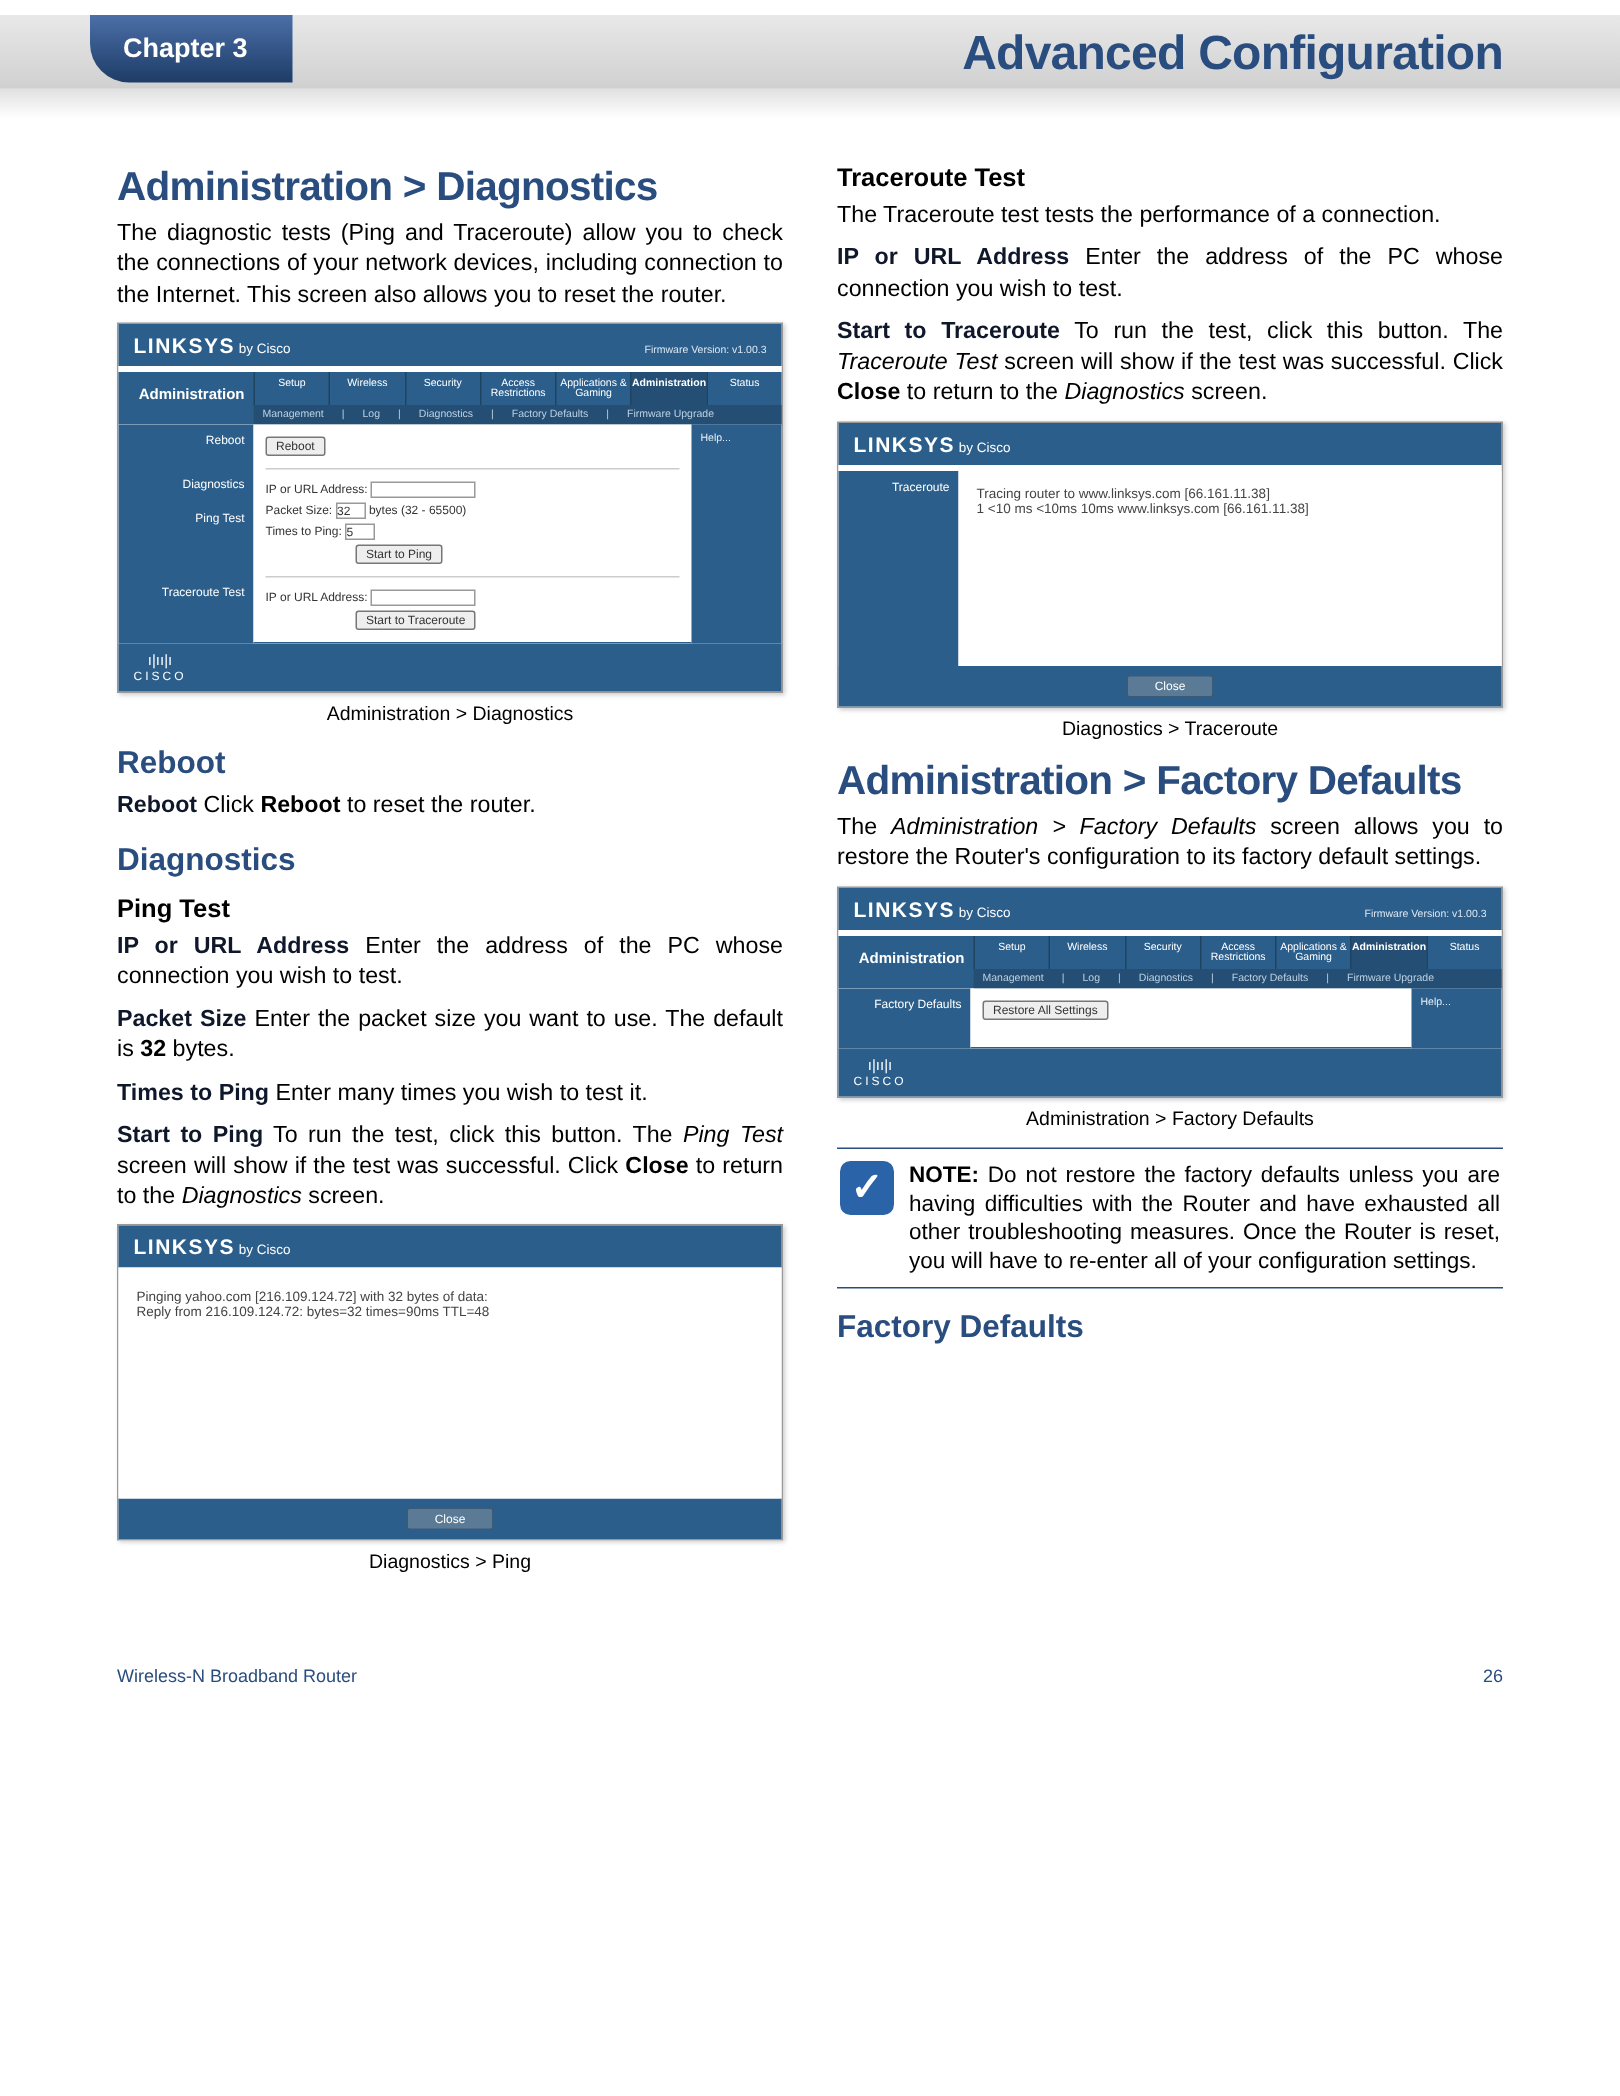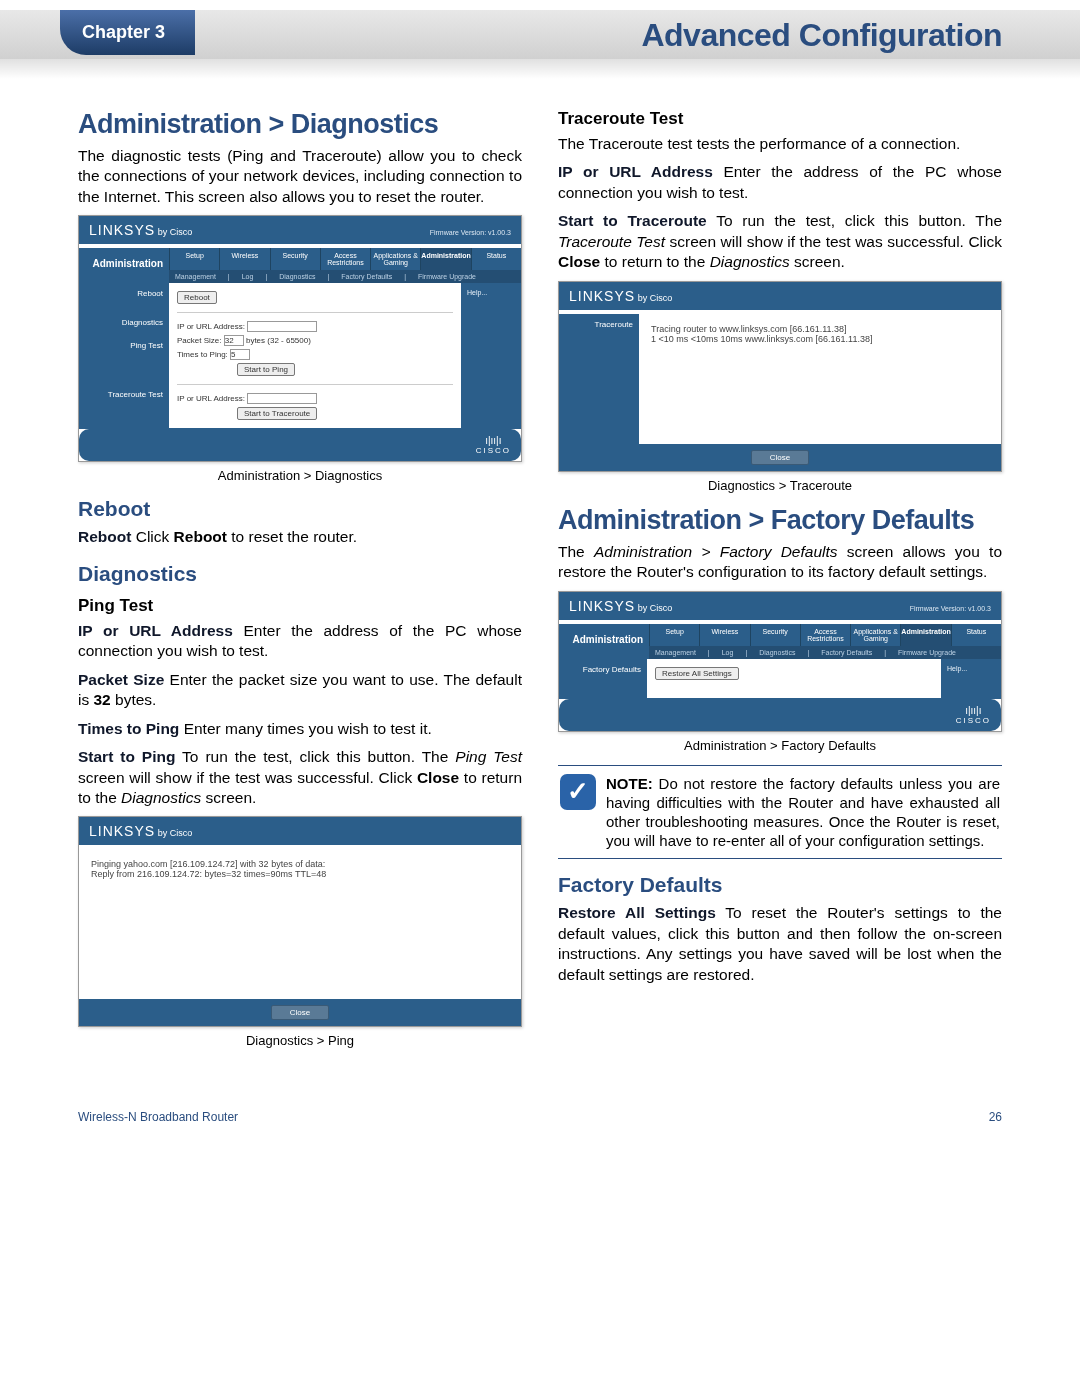--- a/index.html
+++ b/index.html
@@ -107,21 +107,21 @@
     color: #fff;
     margin-top: 8px;
   }
   .mock-head {
     background: #2b5e8a;
     padding: 6px 10px;
     display: flex;
     justify-content: space-between;
     align-items: baseline;
   }
-  .mock-head .brand { font-size: 14px; font-weight: 400; letter-spacing: 1px; }
+  .mock-head .brand { font-size: 14px; font-weight: 700; letter-spacing: 1px; }
   .mock-head .fw { font-size: 7px; color: #dbe7f2; }
   .mock-thin { height: 4px; background: #fff; }
   .mock-nav {
     background: #2b5e8a;
     display: flex;
     align-items: stretch;
   }
   .mock-nav .sidelabel {
     width: 90px;
     font-weight: 700;
@@ -142,21 +142,21 @@
     width: 90px; background: #2b5e8a; color: #fff; font-size: 8px; text-align: right; padding: 6px;
   }
   .mock-lside div { margin-bottom: 14px; }
   .mock-main { flex: 1; background: #fff; color: #333; padding: 8px; min-height: 100px; border-bottom: 1px solid #2b5e8a; }
   .mock-rside { width: 60px; background: #2b5e8a; padding: 6px; font-size: 7px; color: #e8f0f8; }
   .mock-btn {
     display: inline-block; border: 1px solid #777; background: #eee; color: #333; padding: 1px 6px; font-size: 8px; border-radius: 2px;
   }
   .mock-input { display: inline-block; border: 1px solid #999; background: #fff; height: 11px; vertical-align: middle; }
   .mock-foot {
-    background: #2b5e8a; height: 32px; display: flex; justify-content: flex-end; align-items: center; padding: 0 10px; border-radius: 10px;
+    background: #2b5e8a; height: 32px; display: flex; justify-content: flex-start; align-items: center; padding: 0 10px;
   }
   .cisco { color: #fff; font-size: 8px; text-align: center; letter-spacing: 2px; }
   .cisco::before { content: "ı|ıı|ı"; display: block; font-size: 10px; letter-spacing: 0; }
   .mock-simple-body { background: #fff; color: #444; font-size: 9px; min-height: 150px; padding: 10px 12px; }
   .mock-close-bar {
     background: #2b5e8a; padding: 6px; display: flex; justify-content: center;
   }
   .note-box {
     display: flex; gap: 10px; border-top: 1px solid #2a4d7f; border-bottom: 1px solid #2a4d7f;
     padding: 8px 2px; margin: 10px 0 14px 0;
@@ -375,23 +375,20 @@
       <div class="caption">Administration &gt; Factory Defaults</div>
 
       <div class="note-box">
         <div class="note-icon">✓</div>
         <div class="note-text">
           <span class="bold">NOTE:</span><span> Do not restore the factory defaults unless you are having difficulties with the Router and have exhausted all other troubleshooting measures. Once the Router is reset, you will have to re-enter all of your configuration settings.</span>
         </div>
       </div>
 
       <h2 class="subsection">Factory Defaults</h2>
-      <p class="body">
-        <span class="term">Restore All Settings</span><span>  To reset the Router's settings to the default values, click this button and then follow the on-screen instructions. Any settings you have saved will be lost when the default settings are restored.</span>
-      </p>
     </div>
   </div>
 
   <div class="footer">
     <span>Wireless-N Broadband Router</span>
     <span>26</span>
   </div>
 </div>
 
 </body></html>

